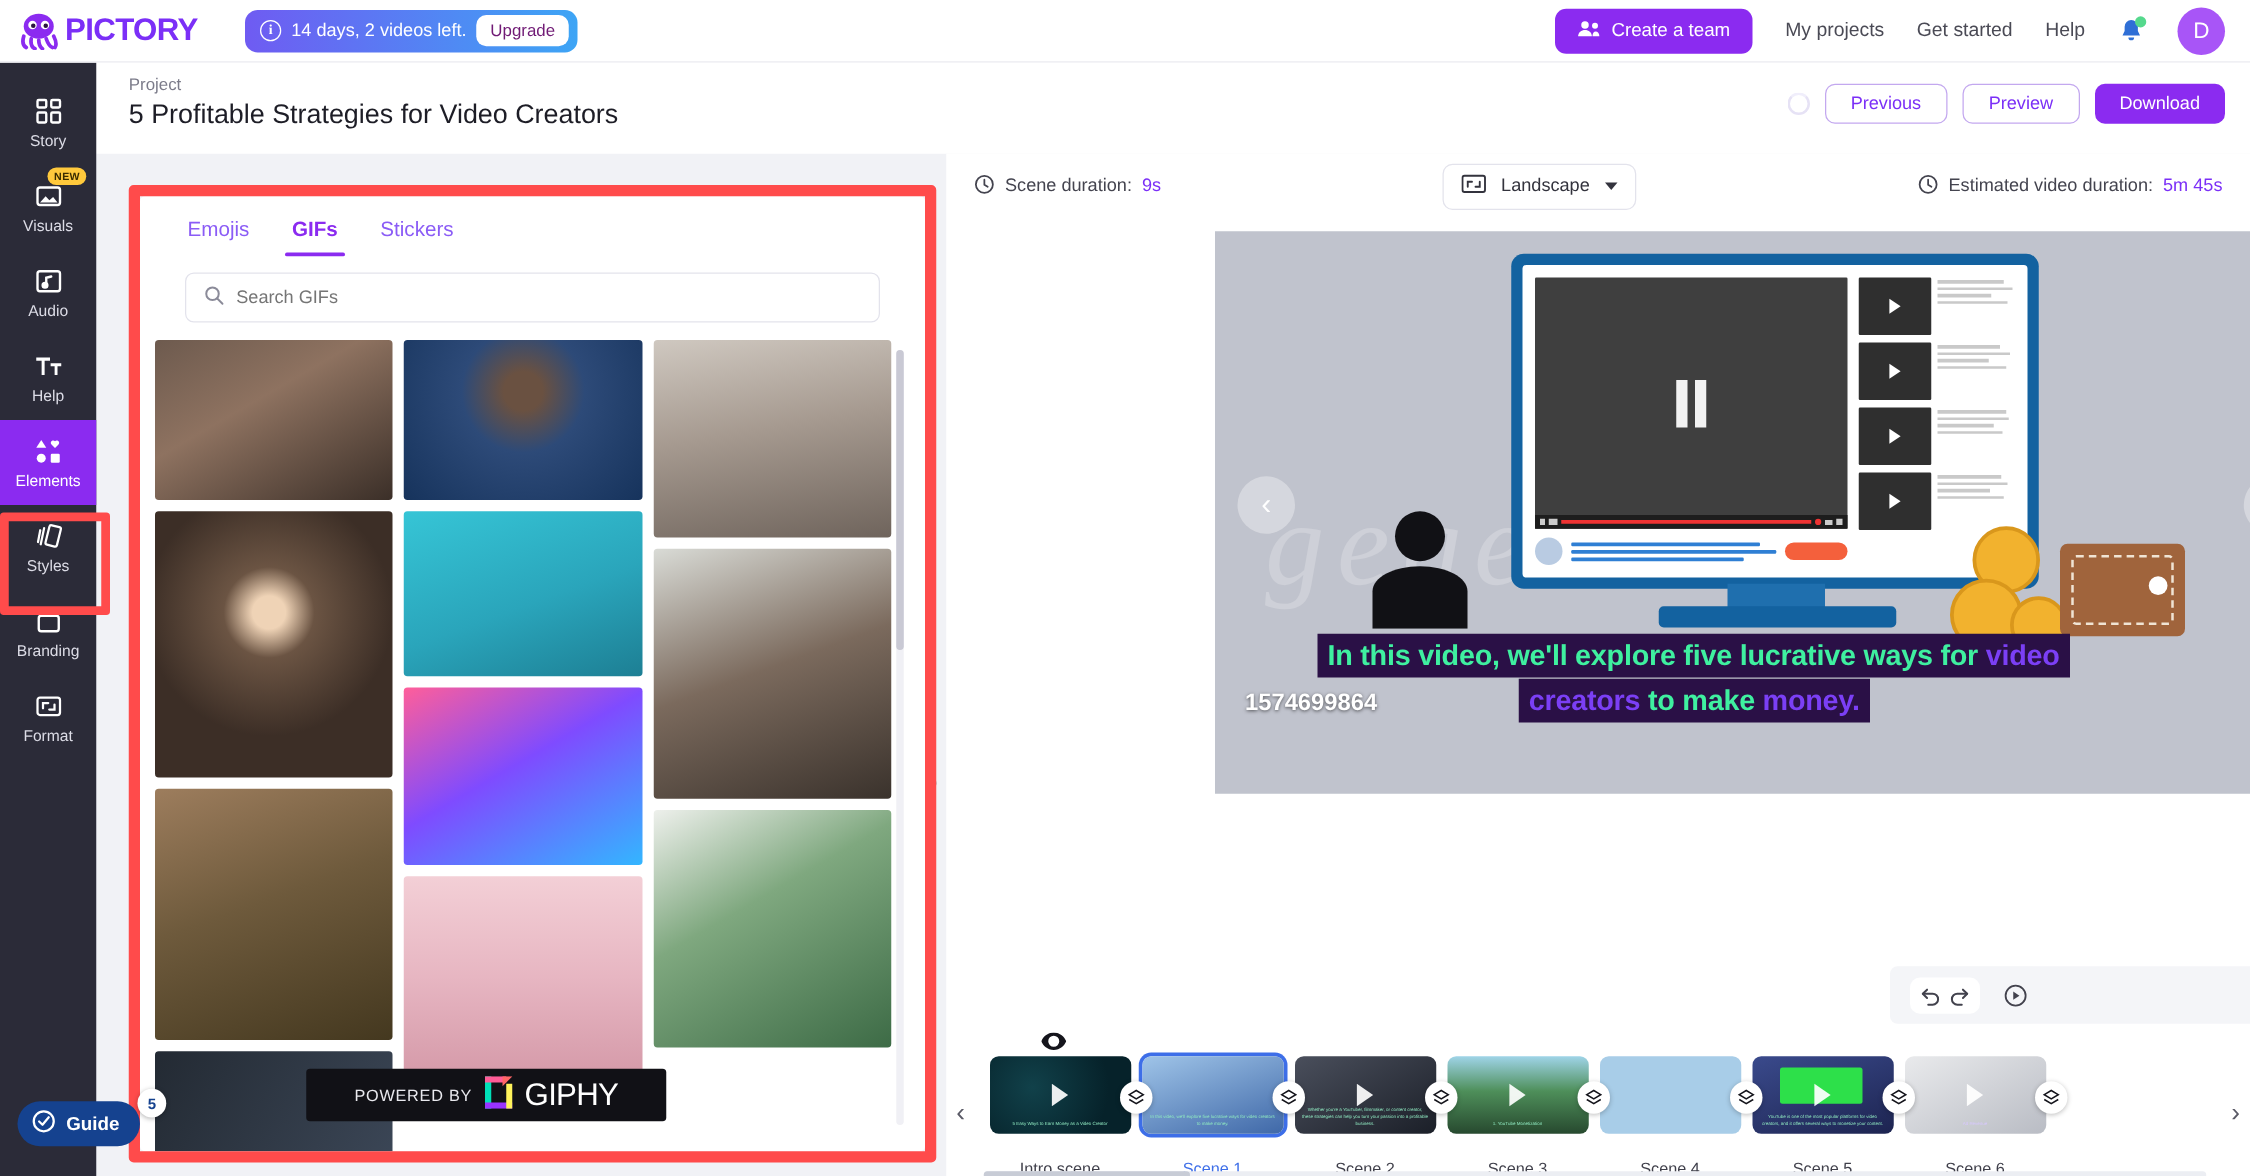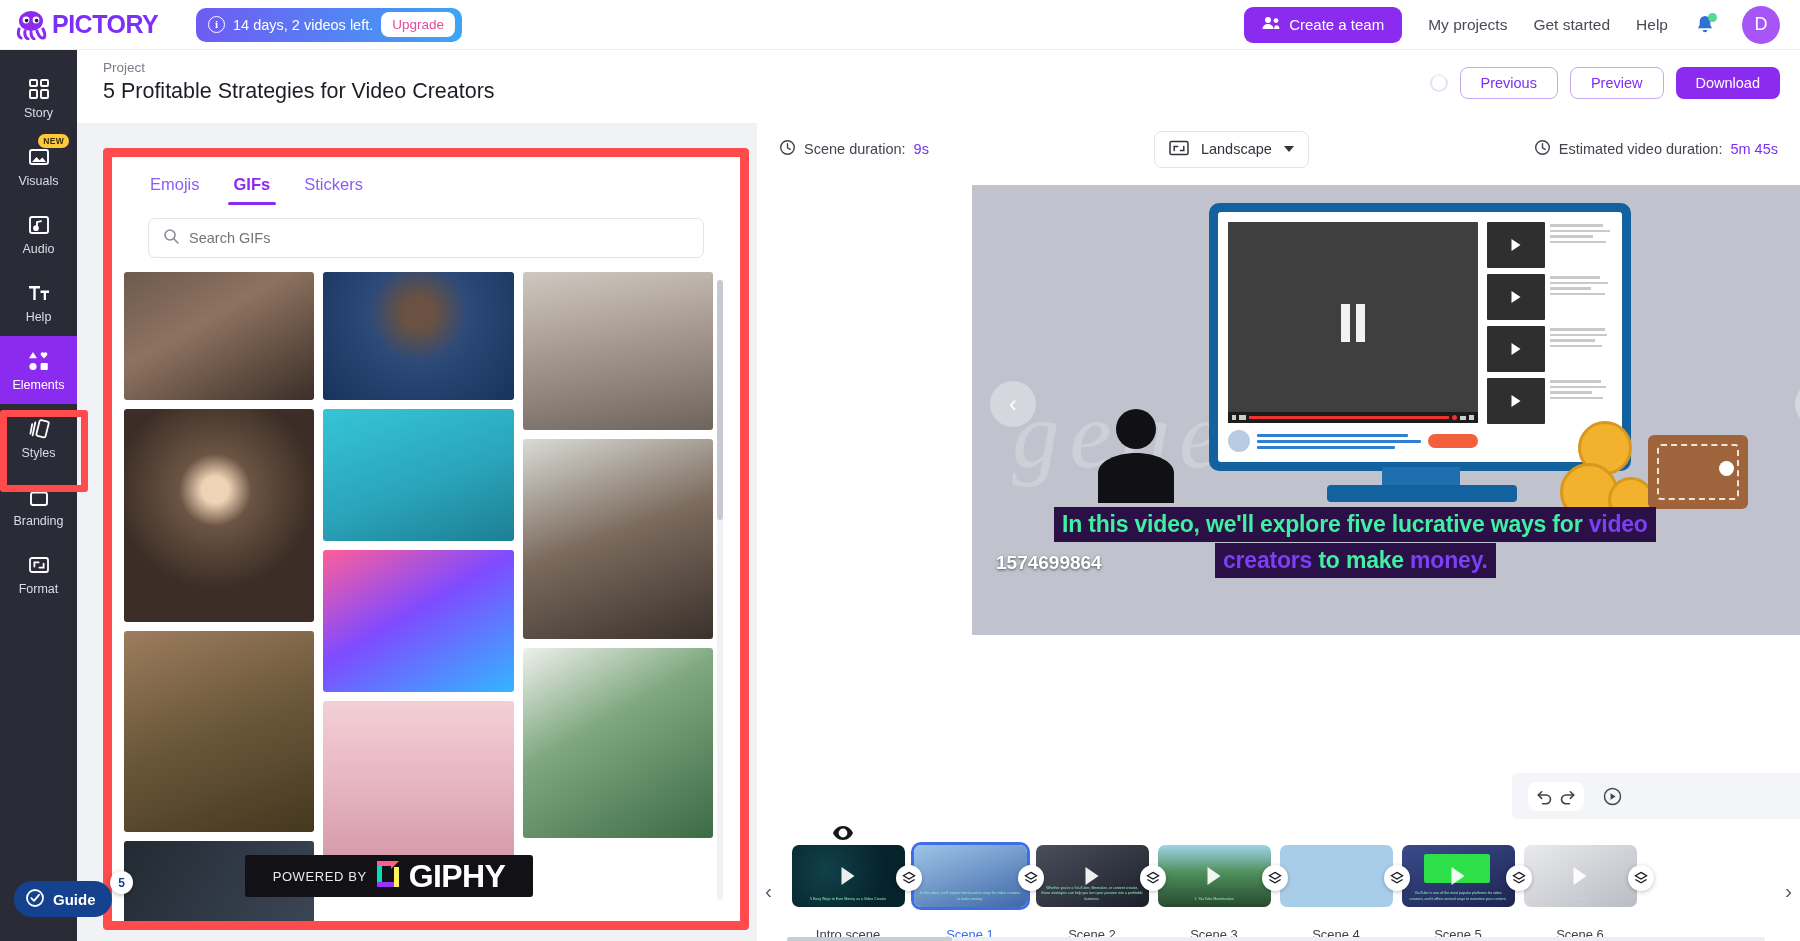--- a/index.html
+++ b/index.html
@@ -26,21 +26,21 @@
 
   .trial-pill {
     margin-left:22px; height:34px; border-radius:10px;
     background:linear-gradient(90deg,#6f5bf2,#3da5f5);
     display:flex; align-items:center; padding:0 7px 0 12px; gap:8px;
     color:#fff; font-size:14.5px; white-space:nowrap;
   }
   .info-ic { width:17px; height:17px; border:1.6px solid #fff; border-radius:50%;
     font-size:11px; line-height:14px; text-align:center; font-weight:bold; font-family:"Liberation Serif",serif;}
   .upgrade-btn {
-    background:#fff; color:#ec4899; font-size:13.5px; border-radius:8px;
+    background:#fff; color:#701a75; font-size:13.5px; border-radius:8px;
     padding:5px 11px; border:none; cursor:pointer; font-family:inherit;
   }
 
   .nav-right { margin-left:auto; display:flex; align-items:center; gap:26px; padding-right:20px; }
   .create-team {
     background:#8b2bf0; color:#fff; border:none; border-radius:9px;
     height:36px; padding:0 18px; font-size:15px; display:flex; align-items:center; gap:9px;
     cursor:pointer; font-family:inherit;
   }
   .nav-link { font-size:15.5px; color:#4a4a55; cursor:pointer; }
@@ -142,21 +142,21 @@
   .scroll-track {
     position:absolute; right:5px; top:8px; width:6px; height:620px; background:#f0f0f5; border-radius:3px;
   }
   .scroll-thumb { position:absolute; right:5px; top:8px; width:6px; height:240px; background:#c9c9d4; border-radius:3px; }
   .giphy-bar {
     position:absolute; left:133px; bottom:24px; width:288px; height:42px;
     background:#111116; border-radius:3px; display:flex; align-items:center;
     justify-content:center; gap:10px; z-index:18;
   }
   .giphy-text { color:#e9e9ee; font-size:13px; letter-spacing:.6px; }
-  .giphy-word { color:#fff; font-size:32px; font-weight:bold; letter-spacing:-.6px; }
+  .giphy-word { color:#fff; font-size:25px; font-weight:normal; letter-spacing:-.6px; }
 
   
   .work {
     position:absolute; left:757px; top:123px; width:1043px; height:818px; background:#fff;
   }
   .work-head { display:flex; align-items:center; height:52px; padding:0 22px; }
   .meta { display:flex; align-items:center; gap:8px; font-size:14.5px; color:#44444f; }
   .meta b { color:#7b2ff7; font-weight:normal; }
   .ratio-sel {
     margin:0 auto; display:flex; align-items:center; gap:12px; border:1px solid #e3e3ec;

